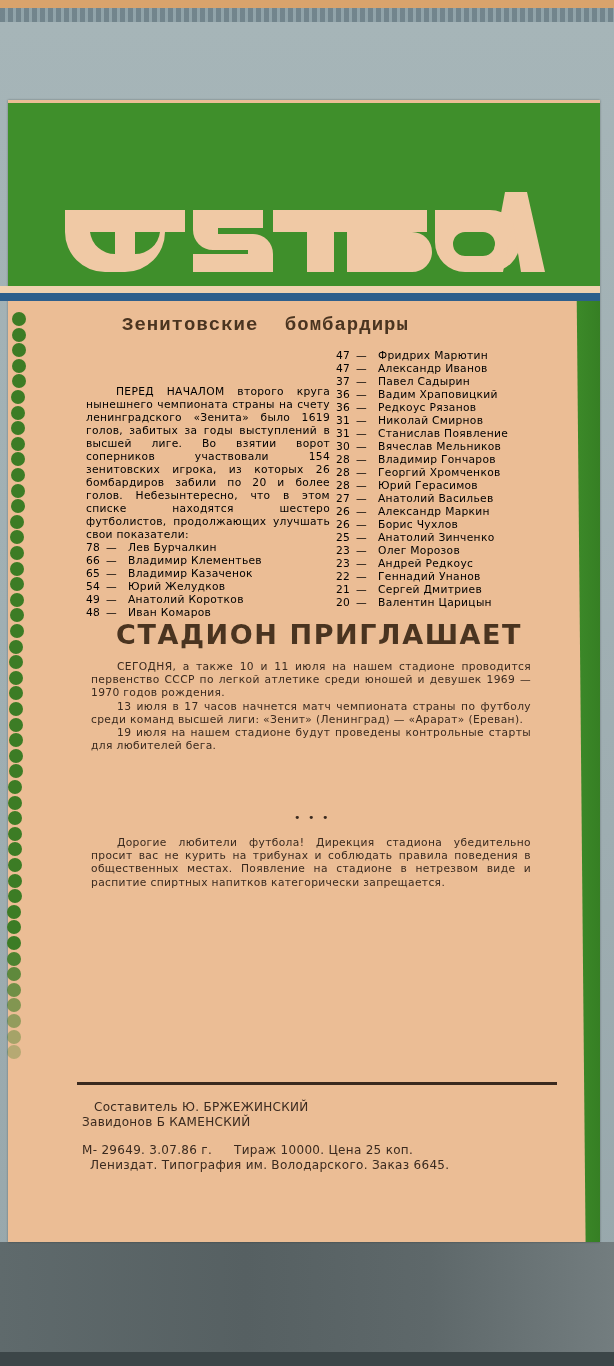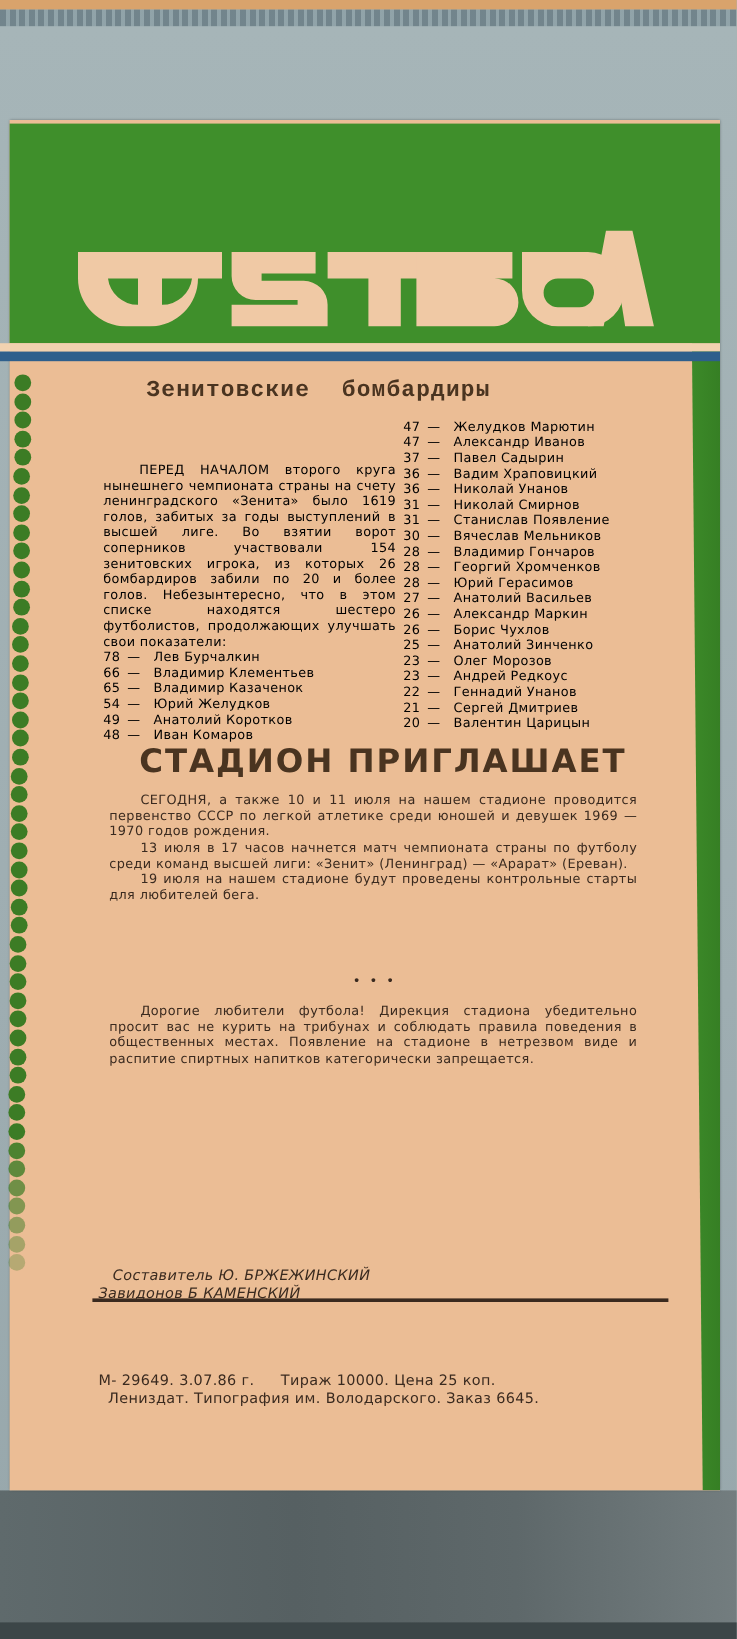--- a/index.html
+++ b/index.html
@@ -92,23 +92,22 @@
   }
   .notice {
     position:absolute; left:91px; top:836px; width:440px;
     font-size:10.7px; line-height:13.2px; letter-spacing:.35px; color:#3a2a1f;
   }
   .notice p { margin:0; text-indent:26px; text-align:justify; }
   .rule {
     position:absolute; left:77px; top:1082px; width:480px; height:3px; background:#3a2a1f;
   }
   .credits {
-    position:absolute; left:82px; top:1056px; font-size:12px; line-height:15px; color:#3a2a1f;
+    position:absolute; left:82px; top:1100px; font-size:12px; line-height:15px; color:#3a2a1f;
     letter-spacing:.3px;
-    font-style:italic;
   }
   .credits .c1 { padding-left:12px; }
   .imprint {
     position:absolute; left:82px; top:1143px; font-size:12px; line-height:15px; color:#3a2a1f;
     letter-spacing:.3px; white-space:nowrap;
   }
   .imprint .i2 { padding-left:8px; }
   .imprint .gap { display:inline-block; width:22px; }
 </style>
 </head>
@@ -210,25 +209,25 @@
       <div class="row"><span class="num">66</span><span class="dash">—</span><span>Владимир Клементьев</span></div>
       <div class="row"><span class="num">65</span><span class="dash">—</span><span>Владимир Казаченок</span></div>
       <div class="row"><span class="num">54</span><span class="dash">—</span><span>Юрий Желудков</span></div>
       <div class="row"><span class="num">49</span><span class="dash">—</span><span>Анатолий Коротков</span></div>
       <div class="row"><span class="num">48</span><span class="dash">—</span><span>Иван Комаров</span></div>
     </div>
 </div>
 
 <div class="col-right">
   <div id="right-list">
-      <div class="row"><span class="num">47</span><span class="dash">—</span><span>Желудков Марютин</span></div>
+      <div class="row"><span class="num">47</span><span class="dash">—</span><span>Фридрих Марютин</span></div>
       <div class="row"><span class="num">47</span><span class="dash">—</span><span>Александр Иванов</span></div>
       <div class="row"><span class="num">37</span><span class="dash">—</span><span>Павел Садырин</span></div>
       <div class="row"><span class="num">36</span><span class="dash">—</span><span>Вадим Храповицкий</span></div>
-      <div class="row"><span class="num">36</span><span class="dash">—</span><span>Николай Унанов</span></div>
+      <div class="row"><span class="num">36</span><span class="dash">—</span><span>Редкоус Рязанов</span></div>
       <div class="row"><span class="num">31</span><span class="dash">—</span><span>Николай Смирнов</span></div>
       <div class="row"><span class="num">31</span><span class="dash">—</span><span>Станислав Появление</span></div>
       <div class="row"><span class="num">30</span><span class="dash">—</span><span>Вячеслав Мельников</span></div>
       <div class="row"><span class="num">28</span><span class="dash">—</span><span>Владимир Гончаров</span></div>
       <div class="row"><span class="num">28</span><span class="dash">—</span><span>Георгий Хромченков</span></div>
       <div class="row"><span class="num">28</span><span class="dash">—</span><span>Юрий Герасимов</span></div>
       <div class="row"><span class="num">27</span><span class="dash">—</span><span>Анатолий Васильев</span></div>
       <div class="row"><span class="num">26</span><span class="dash">—</span><span>Александр Маркин</span></div>
       <div class="row"><span class="num">26</span><span class="dash">—</span><span>Борис Чухлов</span></div>
       <div class="row"><span class="num">25</span><span class="dash">—</span><span>Анатолий Зинченко</span></div>

